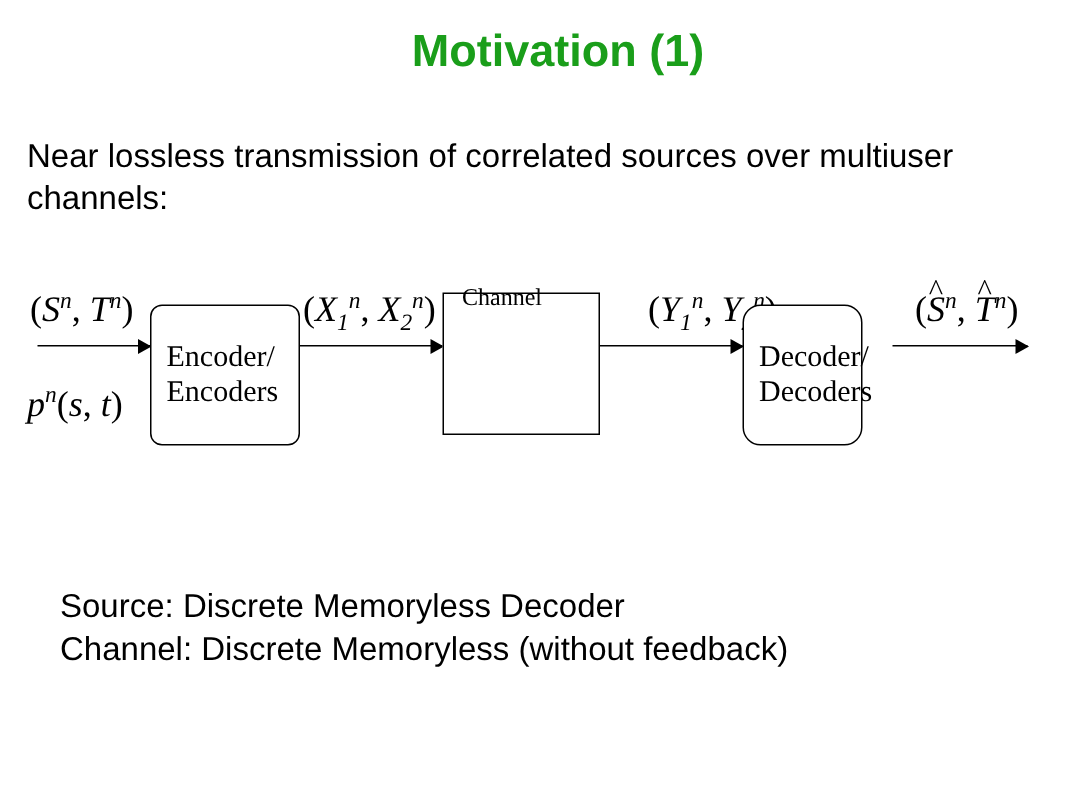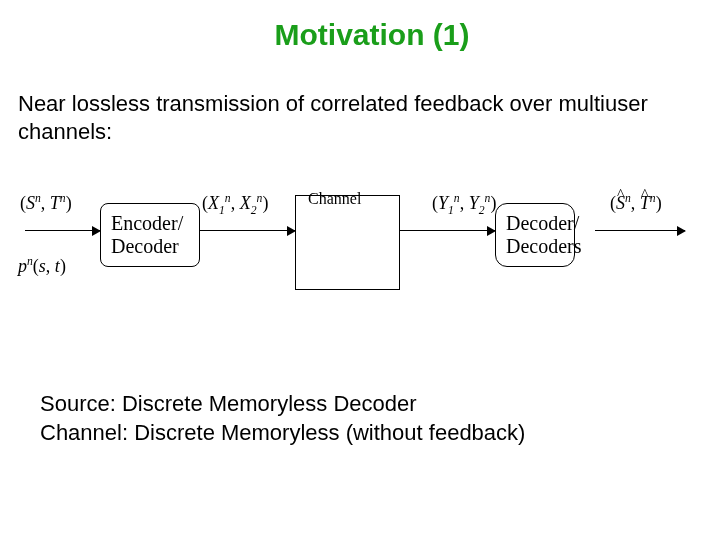--- a/index.html
+++ b/index.html
@@ -35,21 +35,21 @@
     top: 170px;
     left: 0;
     width: 720px;
     height: 170px;
   }
   .box {
     position: absolute;
     border: 1px solid #000;
     border-radius: 8px;
     background: #fff;
-    padding: 8px 10px;
+    padding: 23px 10px;
     font-family: "Times New Roman", Times, serif;
     font-size: 20px;
     line-height: 1.15;
   }
   .channel-box {
     position: absolute;
     border: 1px solid #000;
     background: #fff;
   }
   .channel-title {
@@ -61,21 +61,21 @@
   .channel-math {
     position: absolute;
     font-family: "Times New Roman", Times, serif;
     font-size: 18px;
     font-style: italic;
     white-space: nowrap;
   }
   .math {
     position: absolute;
     font-family: "Times New Roman", Times, serif;
-    font-size: 18px;
+    font-size: 24px;
     font-style: italic;
     white-space: nowrap;
   }
   .math sup { font-size: 0.65em; vertical-align: super; font-style: italic; }
   .math sub { font-size: 0.65em; vertical-align: sub; font-style: italic; }
   .up { font-style: normal; } 
   .arrow {
     position: absolute;
     height: 0;
     border-top: 1.2px solid #000;
@@ -107,37 +107,37 @@
     top: -0.55em;
     font-style: normal;
     font-size: 0.85em;
   }
 </style>
 </head>
 <body>
 
 <div class="title">Motivation (1)</div>
 
-<div class="intro">Near lossless transmission of correlated feedback over multiuser channels:</div>
+<div class="intro">Near lossless transmission of correlated sources over multiuser channels:</div>
 
 <div class="diagram">
 
   <div class="arrow" style="left:25px; top:60px; width:75px;"></div>
 
   <div class="math" style="left:20px; top:22px;">
     <span class="up">(</span>S<sup>n</sup><span class="up">,&nbsp;</span>T<sup>n</sup><span class="up">)</span>
   </div>
 
   <div class="math" style="left:18px; top:85px;">
     p<sup>n</sup><span class="up">(</span>s<span class="up">,&nbsp;</span>t<span class="up">)</span>
   </div>
 
   <div class="box" style="left:100px; top:33px; width:100px;">
     <div>Encoder/</div>
-    <div>Decoder</div>
+    <div>Encoders</div>
   </div>
 
   <div class="arrow" style="left:200px; top:60px; width:95px;"></div>
 
   <div class="math" style="left:202px; top:22px;">
     <span class="up">(</span>X<sub>1</sub><sup>n</sup><span class="up">,&nbsp;</span>X<sub>2</sub><sup>n</sup><span class="up">)</span>
   </div>
 
   <div class="channel-box" style="left:295px; top:25px; width:105px; height:95px;"></div>
   <div class="channel-title" style="left:308px; top:20px;">Channel</div>

